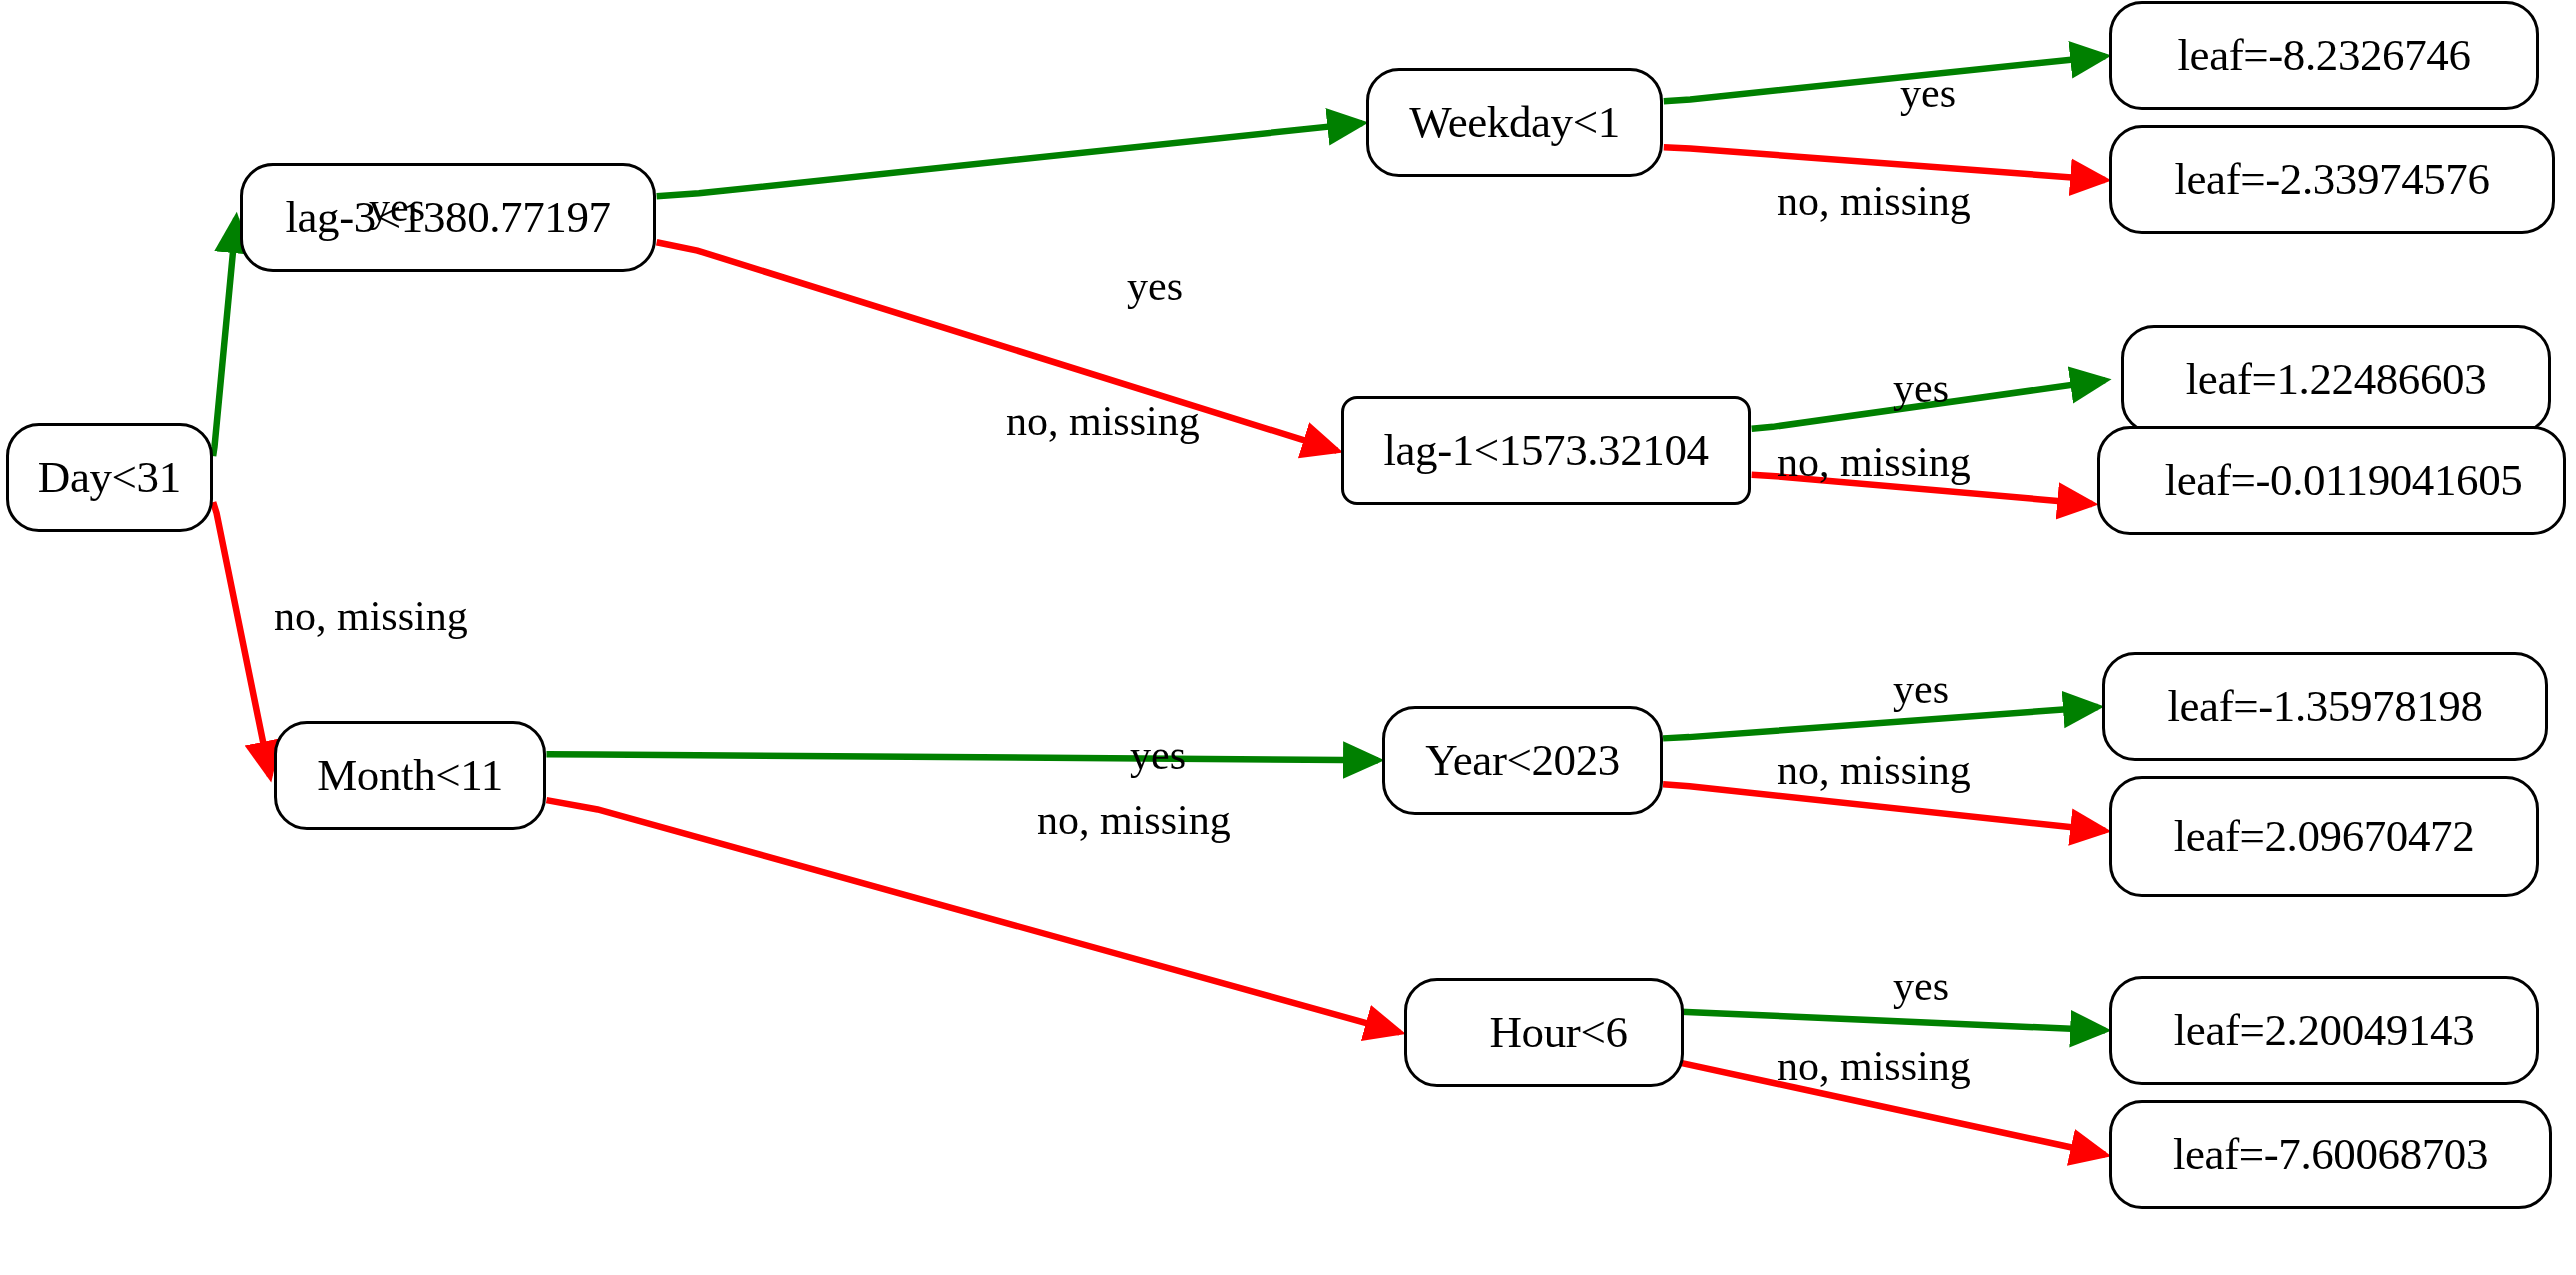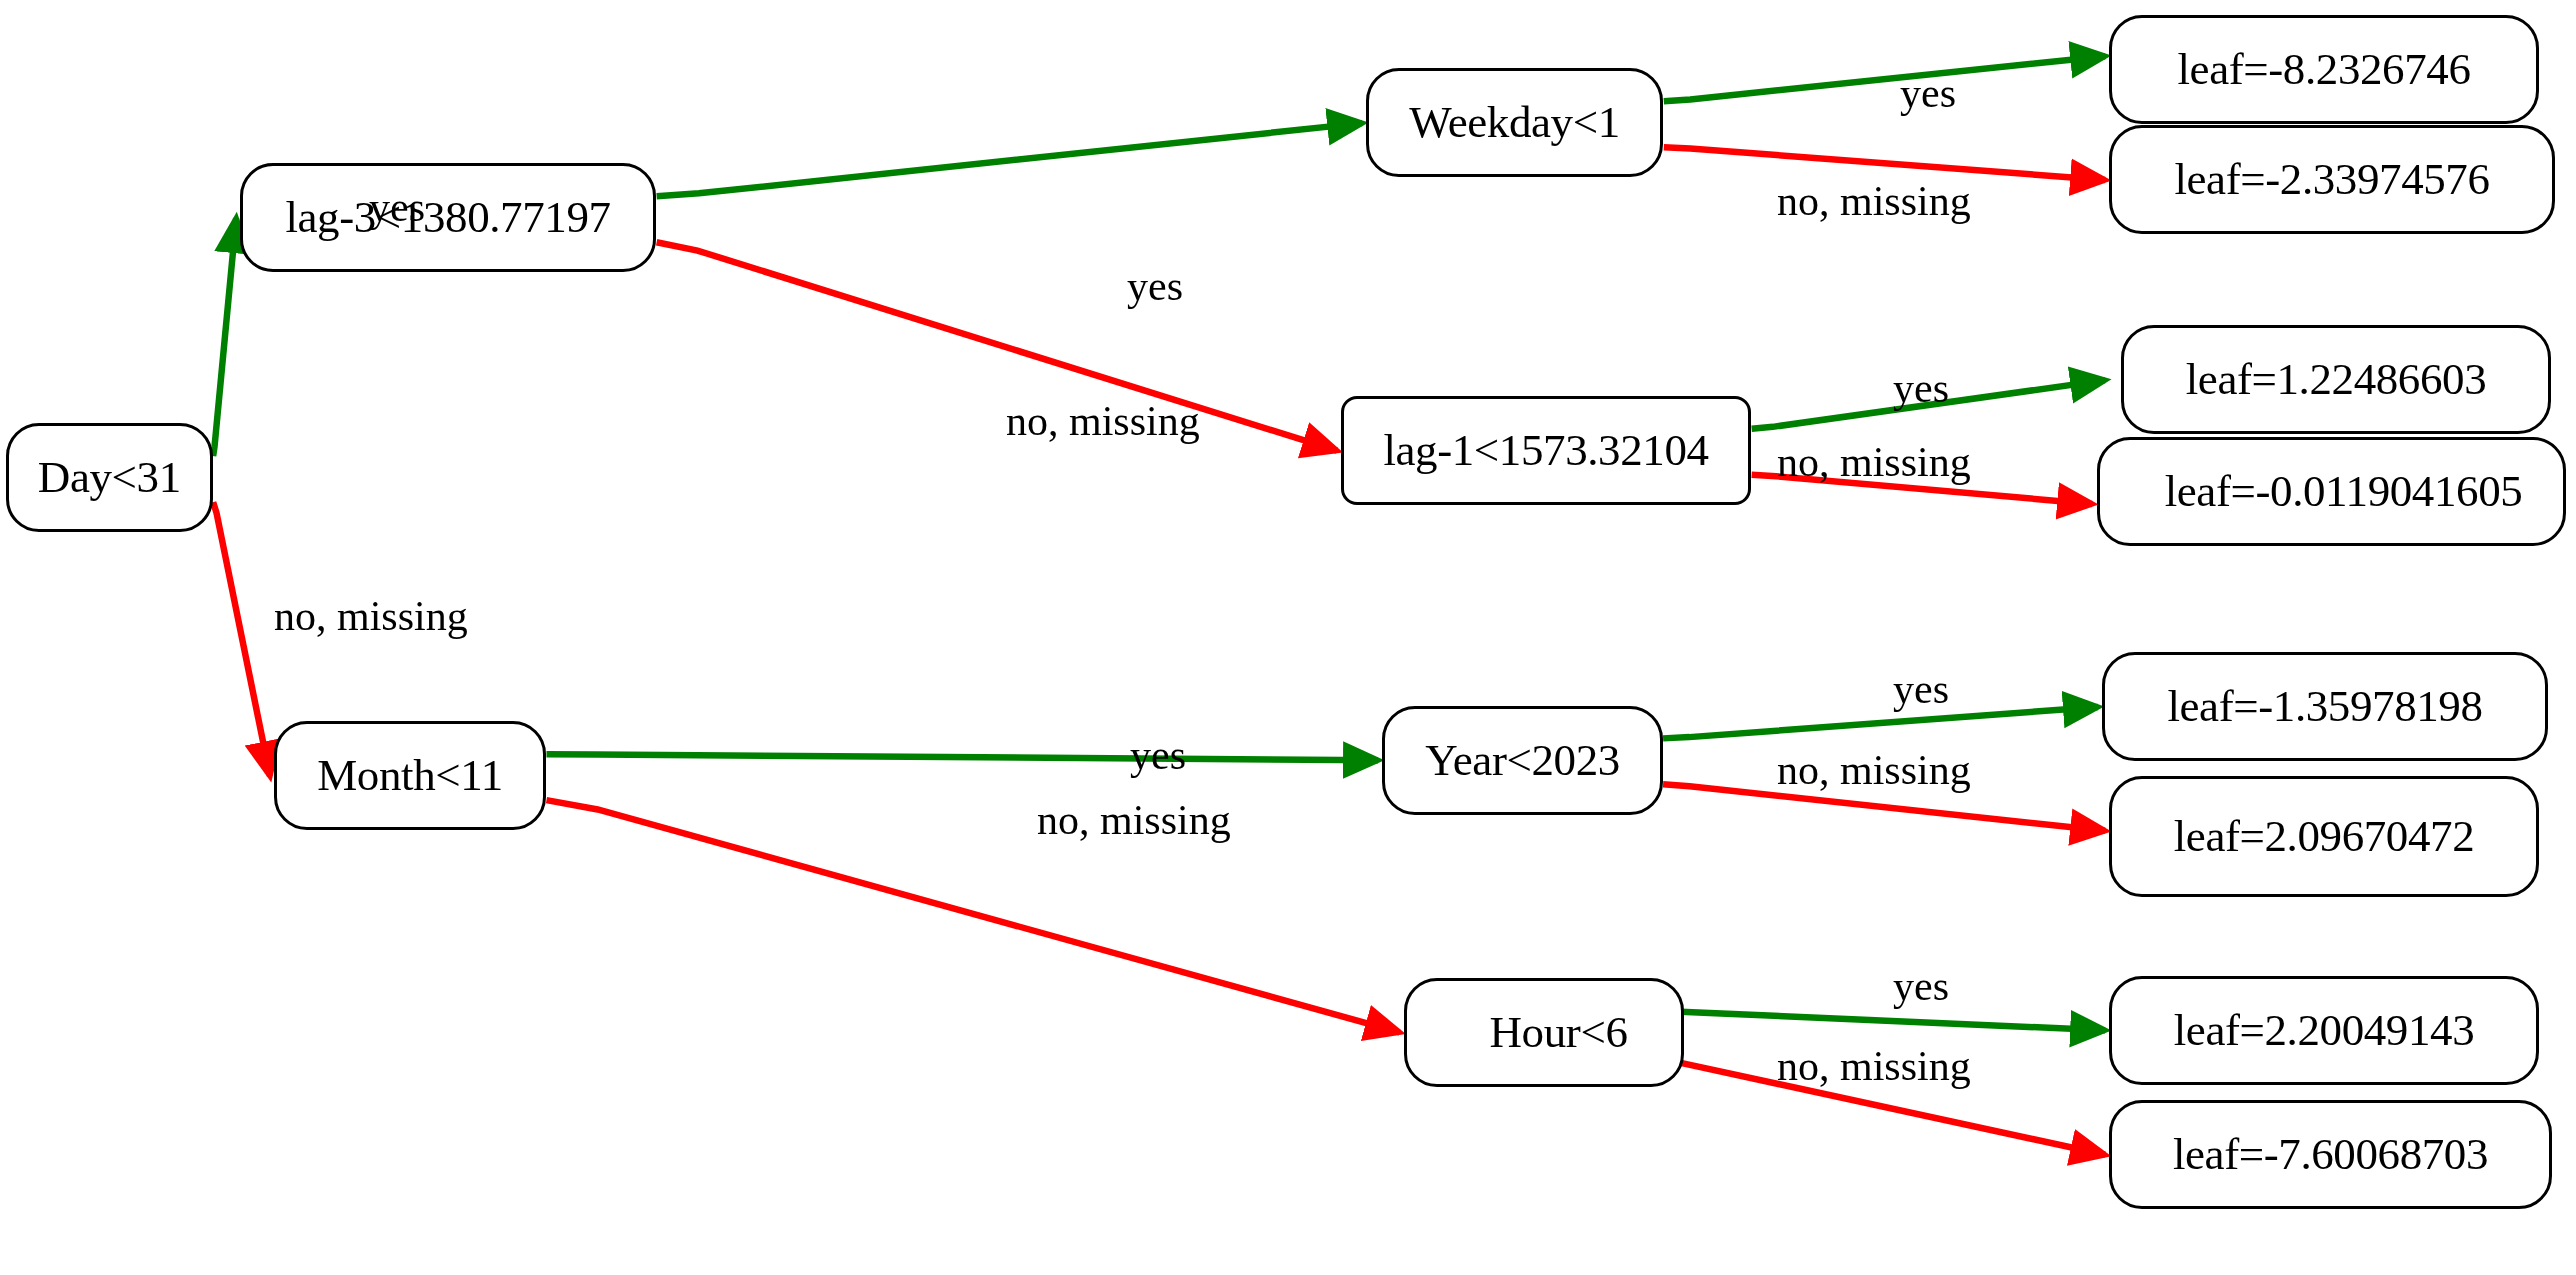--- a/index.html
+++ b/index.html
@@ -94,30 +94,30 @@
       </div>
       <div class="node" style="left: 1341px; top: 396px; width: 410px; height: 109px; border-radius: 16px;">
         <span>lag-1&lt;1573.32104</span>
       </div>
       <div class="node" style="left: 1382px; top: 706px; width: 281px; height: 109px;">
         <span>Year&lt;2023</span>
       </div>
       <div class="node" style="left: 1404px; top: 978px; width: 280px; height: 109px; padding-left: 29px;">
         <span>Hour&lt;6</span>
       </div>
-      <div class="node" style="left: 2109px; top: 1.4px; width: 430px; height: 109px; margin-top: 14px;">
+      <div class="node" style="left: 2109px; top: 1.4px; width: 430px; height: 109px;">
         <span>leaf=-8.2326746</span>
       </div>
       <div class="node" style="left: 2109px; top: 125px; width: 446px; height: 109px;">
         <span>leaf=-2.33974576</span>
       </div>
       <div class="node" style="left: 2109px; top: 325px; width: 430px; height: 109px; margin-left: 12px;">
         <span>leaf=1.22486603</span>
       </div>
-      <div class="node" style="left: 2097px; top: 437px; width: 469px; height: 109px; padding-left: 24px;">
+      <div class="node" style="left: 2097px; top: 426px; width: 469px; height: 109px; padding-left: 24px;">
         <span>leaf=-0.0119041605</span>
       </div>
       <div class="node" style="left: 2102px; top: 652px; width: 446px; height: 109px;">
         <span>leaf=-1.35978198</span>
       </div>
       <div class="node" style="left: 2109px; top: 776px; width: 430px; height: 121px;">
         <span>leaf=2.09670472</span>
       </div>
       <div class="node" style="left: 2109px; top: 976px; width: 430px; height: 109px;">
         <span>leaf=2.20049143</span>

